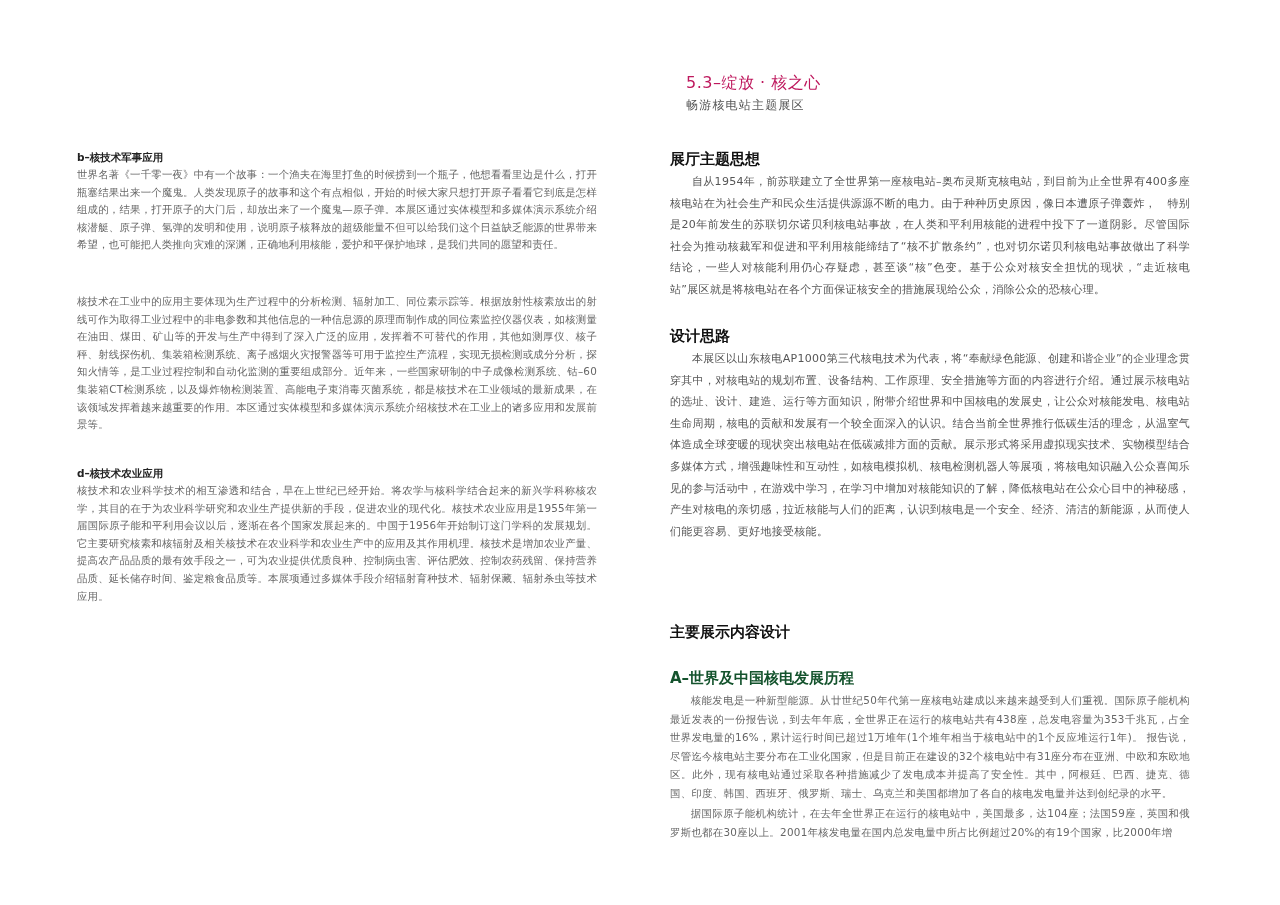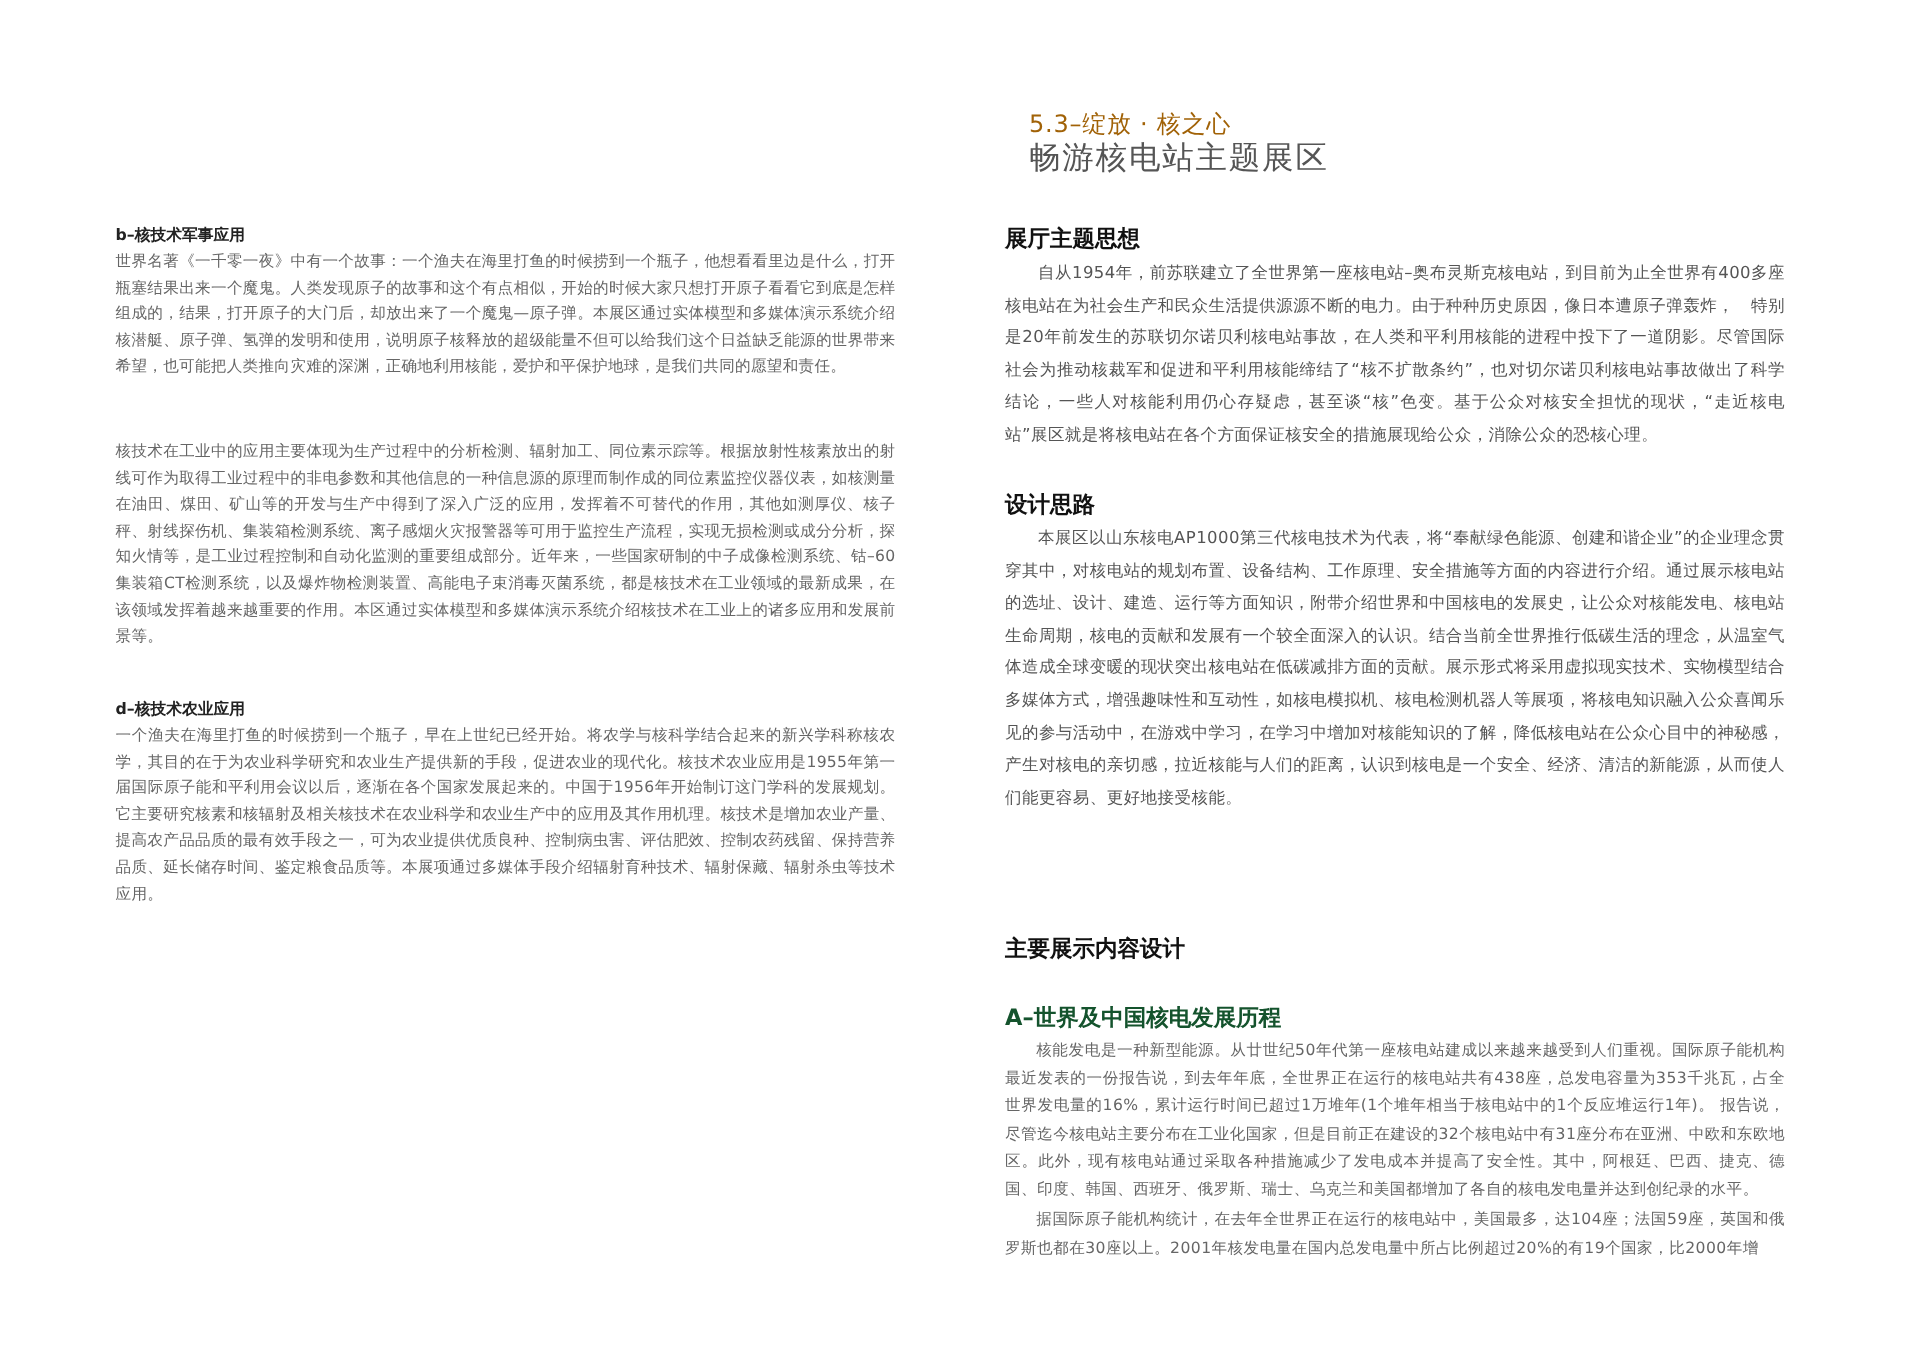--- a/index.html
+++ b/index.html
@@ -54,28 +54,28 @@
     #sec-c { top: 291px; }
     #sec-d { top: 466px; }
 
     
     .chapter-title {
       position: absolute;
       left: 46px;
       top: 73px;
       font-size: 16px;
       line-height: 20px;
-      color: #a16207;
+      color: #be185d;
       letter-spacing: 0.5px;
     }
     .chapter-subtitle {
       position: absolute;
       left: 46px;
       top: 95px;
-      font-size: 21px;
+      font-size: 12px;
       line-height: 20px;
       color: #555555;
       letter-spacing: 1.2px;
     }
     .rsec {
       position: absolute;
       left: 30px;
       width: 520px;
     }
     .rsec h2 {
@@ -123,21 +123,21 @@
 <div class="page page-left">
   <div class="lsec" id="sec-b">
     <h3>b–核技术军事应用</h3>
     <p>世界名著《一千零一夜》中有一个故事：一个渔夫在海里打鱼的时候捞到一个瓶子，他想看看里边是什么，打开瓶塞结果出来一个魔鬼。人类发现原子的故事和这个有点相似，开始的时候大家只想打开原子看看它到底是怎样组成的，结果，打开原子的大门后，却放出来了一个魔鬼—原子弹。本展区通过实体模型和多媒体演示系统介绍核潜艇、原子弹、氢弹的发明和使用，说明原子核释放的超级能量不但可以给我们这个日益缺乏能源的世界带来希望，也可能把人类推向灾难的深渊，正确地利用核能，爱护和平保护地球，是我们共同的愿望和责任。</p>
   </div>
   <div class="lsec" id="sec-c">
     <p>核技术在工业中的应用主要体现为生产过程中的分析检测、辐射加工、同位素示踪等。根据放射性核素放出的射线可作为取得工业过程中的非电参数和其他信息的一种信息源的原理而制作成的同位素监控仪器仪表，如核测量在油田、煤田、矿山等的开发与生产中得到了深入广泛的应用，发挥着不可替代的作用，其他如测厚仪、核子秤、射线探伤机、集装箱检测系统、离子感烟火灾报警器等可用于监控生产流程，实现无损检测或成分分析，探知火情等，是工业过程控制和自动化监测的重要组成部分。近年来，一些国家研制的中子成像检测系统、钴–60集装箱CT检测系统，以及爆炸物检测装置、高能电子束消毒灭菌系统，都是核技术在工业领域的最新成果，在该领域发挥着越来越重要的作用。本区通过实体模型和多媒体演示系统介绍核技术在工业上的诸多应用和发展前景等。</p>
   </div>
   <div class="lsec" id="sec-d">
     <h3>d–核技术农业应用</h3>
-    <p>一个渔夫在海里打鱼的时候捞到一个瓶子，早在上世纪已经开始。将农学与核科学结合起来的新兴学科称核农学，其目的在于为农业科学研究和农业生产提供新的手段，促进农业的现代化。核技术农业应用是1955年第一届国际原子能和平利用会议以后，逐渐在各个国家发展起来的。中国于1956年开始制订这门学科的发展规划。它主要研究核素和核辐射及相关核技术在农业科学和农业生产中的应用及其作用机理。核技术是增加农业产量、提高农产品品质的最有效手段之一，可为农业提供优质良种、控制病虫害、评估肥效、控制农药残留、保持营养品质、延长储存时间、鉴定粮食品质等。本展项通过多媒体手段介绍辐射育种技术、辐射保藏、辐射杀虫等技术应用。</p>
+    <p>核技术和农业科学技术的相互渗透和结合，早在上世纪已经开始。将农学与核科学结合起来的新兴学科称核农学，其目的在于为农业科学研究和农业生产提供新的手段，促进农业的现代化。核技术农业应用是1955年第一届国际原子能和平利用会议以后，逐渐在各个国家发展起来的。中国于1956年开始制订这门学科的发展规划。它主要研究核素和核辐射及相关核技术在农业科学和农业生产中的应用及其作用机理。核技术是增加农业产量、提高农产品品质的最有效手段之一，可为农业提供优质良种、控制病虫害、评估肥效、控制农药残留、保持营养品质、延长储存时间、鉴定粮食品质等。本展项通过多媒体手段介绍辐射育种技术、辐射保藏、辐射杀虫等技术应用。</p>
   </div>
 </div>
 
 <div class="page page-right">
   <div class="chapter-title">5.3–绽放 · 核之心</div>
   <div class="chapter-subtitle">畅游核电站主题展区</div>
 
   <div class="rsec" id="sec-theme">
     <h2>展厅主题思想</h2>
     <p>自从1954年，前苏联建立了全世界第一座核电站–奥布灵斯克核电站，到目前为止全世界有400多座核电站在为社会生产和民众生活提供源源不断的电力。由于种种历史原因，像日本遭原子弹轰炸，　特别是20年前发生的苏联切尔诺贝利核电站事故，在人类和平利用核能的进程中投下了一道阴影。尽管国际社会为推动核裁军和促进和平利用核能缔结了“核不扩散条约”，也对切尔诺贝利核电站事故做出了科学结论，一些人对核能利用仍心存疑虑，甚至谈“核”色变。基于公众对核安全担忧的现状，“走近核电站”展区就是将核电站在各个方面保证核安全的措施展现给公众，消除公众的恐核心理。</p>

